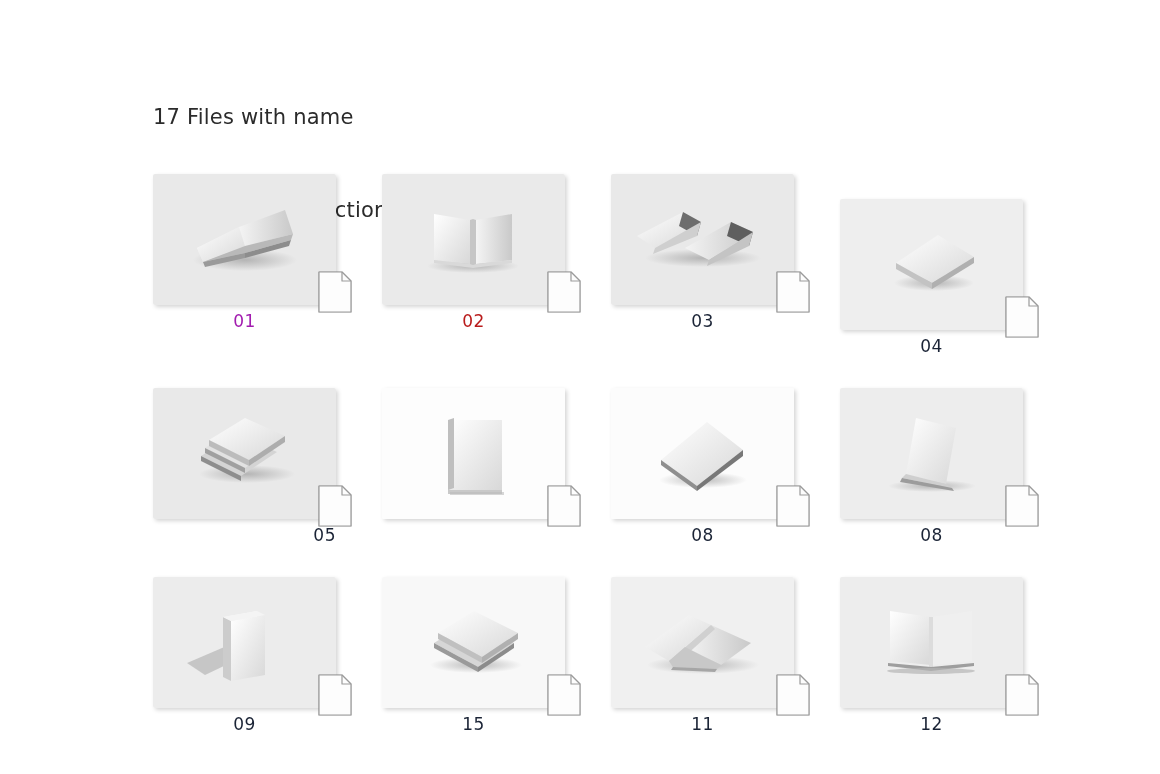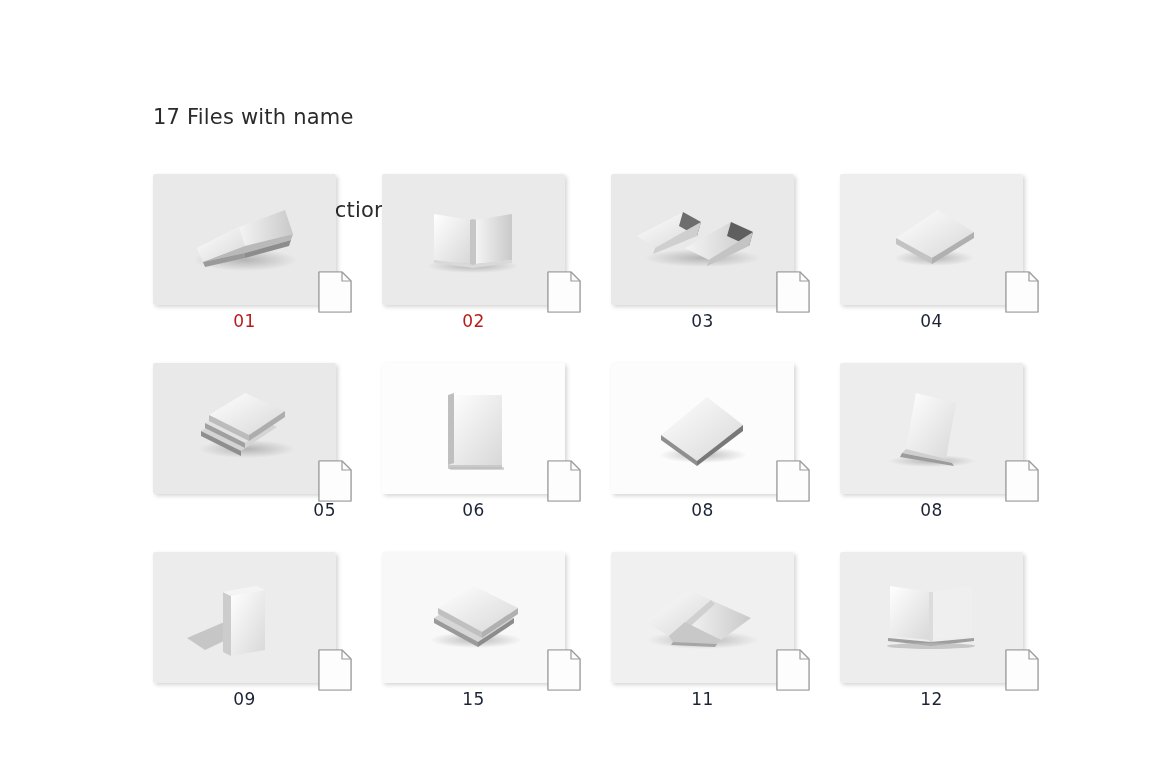--- a/index.html
+++ b/index.html
@@ -143,21 +143,21 @@
               <path d="M50 88 L92 72 L140 60 L138 66 L92 79 Z" fill="#b9b9b9"></path>
               <path d="M50 88 L92 79 L92 84 L52 93 Z" fill="#9a9a9a"></path>
               <path d="M92 79 L138 66 L136 72 L92 84 Z" fill="#8d8d8d"></path>
             </svg>
           </div>
           <div class="doc-icon"><svg viewBox="0 0 34 42" xmlns="http://www.w3.org/2000/svg">
               <path d="M1 1 H24 L33 10 V41 H1 Z" fill="#fdfdfd" stroke="#9b9b9b" stroke-width="1.2" stroke-linejoin="round"></path>
               <path d="M24 1 L24 10 L33 10" fill="none" stroke="#9b9b9b" stroke-width="1.2" stroke-linejoin="round"></path>
             </svg></div>
         </div>
-        <div class="caption" style="color: #b91c1c;">01</div>
+        <div class="caption" style="color: #a21caf;">01</div>
       </div>
       <div class="cell" style="height: 160px;">
         <div class="thumb">
           <div class="thumb-inner" style="background: rgb(234, 234, 234);">
             <svg class="art" viewBox="0 0 183 131" xmlns="http://www.w3.org/2000/svg">
               <defs>
                 <linearGradient id="gA1" x1="0" y1="0" x2="1" y2="1">
                   <stop offset="0%" stop-color="#ffffff"></stop>
                   <stop offset="100%" stop-color="#d8d8d8"></stop>
                 </linearGradient>
@@ -219,21 +219,21 @@
               <path d="M98 86 L142 58 L138 72 L96 92 Z" fill="#c4c4c4"></path>
             </svg>
           </div>
           <div class="doc-icon"><svg viewBox="0 0 34 42" xmlns="http://www.w3.org/2000/svg">
               <path d="M1 1 H24 L33 10 V41 H1 Z" fill="#fdfdfd" stroke="#9b9b9b" stroke-width="1.2" stroke-linejoin="round"></path>
               <path d="M24 1 L24 10 L33 10" fill="none" stroke="#9b9b9b" stroke-width="1.2" stroke-linejoin="round"></path>
             </svg></div>
         </div>
         <div class="caption" style="color: rgb(27, 36, 54);">03</div>
       </div>
-      <div class="cell" style="height: 160px;">
+      <div class="cell" style="height: 160px; margin-top: 25px;">
         <div class="thumb">
           <div class="thumb-inner" style="background: rgb(238, 238, 238);">
             <svg class="art" viewBox="0 0 183 131" xmlns="http://www.w3.org/2000/svg">
               <defs>
                 <linearGradient id="gA3" x1="0" y1="0" x2="1" y2="1">
                   <stop offset="0%" stop-color="#ffffff"></stop>
                   <stop offset="100%" stop-color="#d8d8d8"></stop>
                 </linearGradient>
                 <linearGradient id="gB3" x1="0" y1="0" x2="1" y2="0">
                   <stop offset="0%" stop-color="#f4f4f4"></stop>
@@ -326,21 +326,20 @@
               <path d="M66 32 L72 30 L72 100 L66 102 Z" fill="#bfbfbf"></path>
               <path d="M66 102 L120 102 L120 106 L66 106 Z" fill="#c9c9c9"></path>
               <rect x="68" y="104" width="54" height="3" fill="#bdbdbd" opacity="0.6"></rect>
             </svg>
           </div>
           <div class="doc-icon"><svg viewBox="0 0 34 42" xmlns="http://www.w3.org/2000/svg">
               <path d="M1 1 H24 L33 10 V41 H1 Z" fill="#fdfdfd" stroke="#9b9b9b" stroke-width="1.2" stroke-linejoin="round"></path>
               <path d="M24 1 L24 10 L33 10" fill="none" stroke="#9b9b9b" stroke-width="1.2" stroke-linejoin="round"></path>
             </svg></div>
         </div>
-        <div class="caption" style="color: rgb(27, 36, 54);">06</div>
       </div>
       <div class="cell" style="height: 160px;">
         <div class="thumb">
           <div class="thumb-inner" style="background: rgb(252, 252, 252);">
             <svg class="art" viewBox="0 0 183 131" xmlns="http://www.w3.org/2000/svg">
               <defs>
                 <linearGradient id="gA6" x1="0" y1="0" x2="1" y2="1">
                   <stop offset="0%" stop-color="#ffffff"></stop>
                   <stop offset="100%" stop-color="#d8d8d8"></stop>
                 </linearGradient>

